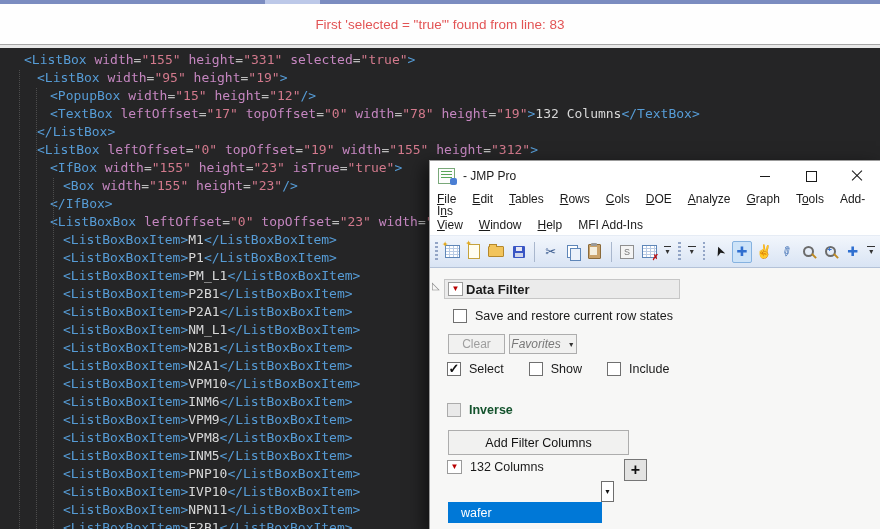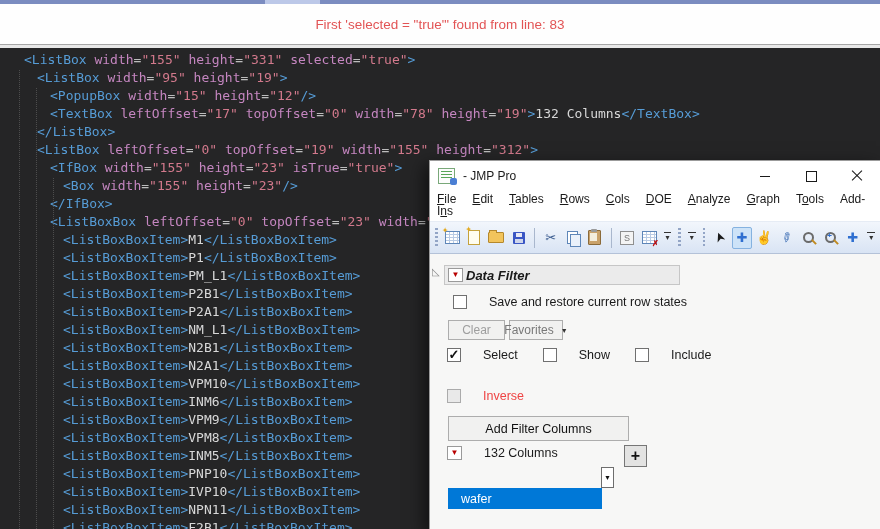--- a/index.html
+++ b/index.html
@@ -89,35 +89,35 @@
   .lens-plus:after{content:'';position:absolute;width:6px;height:2px;background:#c08a20;right:-5px;bottom:-2px;transform:rotate(45deg);}
 
   
   .content{position:relative;flex:1;background:#f7f7f6;overflow:hidden;font-size:12.5px;color:#1a1a1a;}
   .disclosure{position:absolute;left:2px;top:12px;color:#8a8a8a;font-size:10px;}
   .filter-header{position:absolute;left:14px;top:11px;width:236px;height:20px;background:#ebebeb;
     border:1px solid #c6c6c6;display:flex;align-items:center;padding-left:3px;box-sizing:border-box;}
   .rt-btn{width:13px;height:12px;background:#fff;border:1px solid #9a9a9a;display:inline-flex;
     align-items:center;justify-content:center;flex:0 0 auto;}
   .rt-btn i{font-style:normal;color:var(--red-triangle,#b80000);font-size:8px;line-height:8px;}
-  .filter-title{font-weight:bold;font-size:13px;margin-left:3px;font-style:italic;}
+  .filter-title{font-weight:bold;font-size:13px;margin-left:3px;}
 
   .row{position:absolute;display:flex;align-items:center;}
   .cb{width:14px;height:14px;background:#fff;border:1px solid #707070;box-sizing:border-box;
       display:inline-flex;align-items:center;justify-content:center;flex:0 0 auto;}
   .cb.checked:after{content:'✓';font-size:13px;font-weight:bold;color:#111;margin-top:-2px;}
   .cb.disabled{background:#e9e9e9;border-color:#ababab;}
-  .lbl{margin-left:22px;}
-  .lbl.gray{color:#ef4444;}
+  .lbl{margin-left:8px;}
+  .lbl.gray{color:#14532d;font-weight:bold;}
 
   .btn{background:#f1f1f0;border:1px solid #adadad;display:inline-flex;align-items:center;
        justify-content:center;box-sizing:border-box;font-size:12px;}
   .btn.disabled{color:#9e9e9e;}
   .clear-btn{position:absolute;left:18px;top:66px;width:57px;height:20px;}
-  .fav-btn{position:absolute;left:79px;top:66px;width:54px;height:20px;color:#787878;}
+  .fav-btn{position:absolute;left:79px;top:66px;width:68px;height:20px;color:#787878;font-style:italic;}
   .fav-btn .arr{font-size:7px;color:#333;margin-left:7px;}
   .addcols-btn{position:absolute;left:18px;top:162px;width:181px;height:25px;font-size:12.5px;color:#111;}
 
   .save-row{left:23px;top:41px;}
   .sel-row{left:17px;top:94px;gap:11px;}
   .sel-row .grp{display:flex;align-items:center;margin-right:14px;}
   .inv-row{left:17px;top:135px;}
   .cols-row{left:17px;top:192px;}
   .plus-btn{position:absolute;left:194px;top:191px;width:23px;height:22px;background:#e3e3e2;
     border:1px solid #767676;box-sizing:border-box;display:flex;align-items:center;justify-content:center;
@@ -199,20 +199,21 @@
             <span class="max-glyph"></span>
           </div>
         <div class="wb">
             <span class="close-glyph"></span>
           </div>
       </div>
     </div>
 
     <div class="menubar">
       <div class="menu-row"><span class="menu-item"><span class="u">F</span>ile</span><span class="menu-item"><span class="u">E</span>dit</span><span class="menu-item"><span class="u">T</span>ables</span><span class="menu-item"><span class="u">R</span>ows</span><span class="menu-item"><span class="u">C</span>ols</span><span class="menu-item"><span class="u">D</span>OE</span><span class="menu-item"><span class="u">A</span>nalyze</span><span class="menu-item"><span class="u">G</span>raph</span><span class="menu-item">T<span class="u">o</span>ols</span><span class="menu-item">Add-I<span class="u">n</span>s</span></div>
+      <div class="menu-row"><span class="menu-item"><span class="u">V</span>iew</span><span class="menu-item"><span class="u">W</span>indow</span><span class="menu-item"><span class="u">H</span>elp</span><span class="menu-item">MFI Add-Ins</span></div>
     </div>
 
     <div class="toolbar">
         <span class="grip"></span>
         <span class="tico">
           <span class="tableic newbadge"></span>
         </span>
         <span class="tico">
           <span class="scriptic"></span>
         </span>

